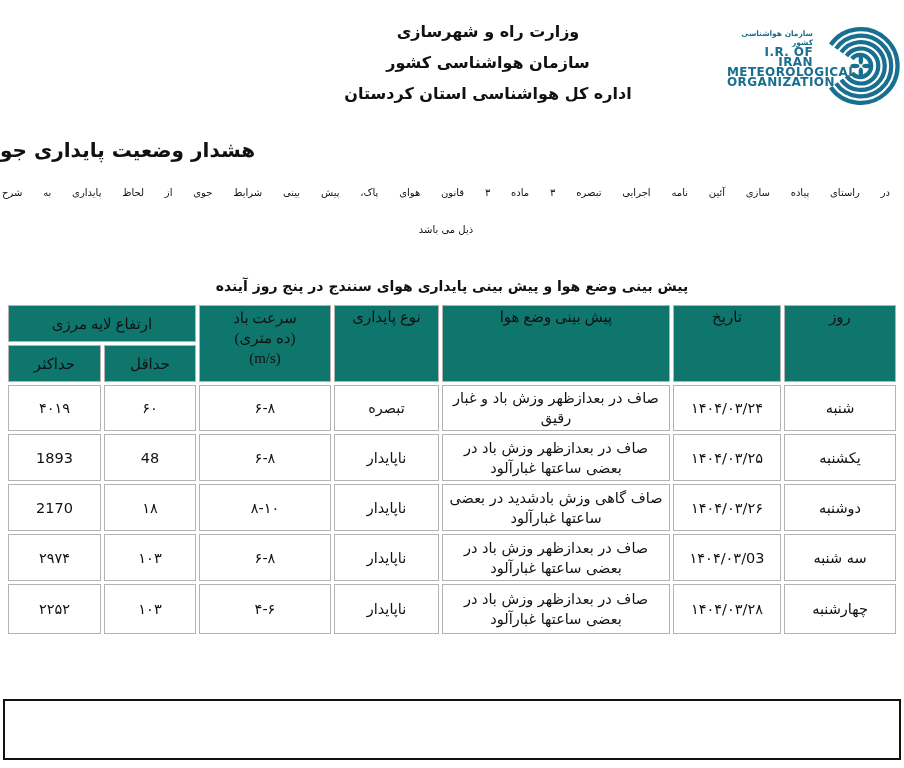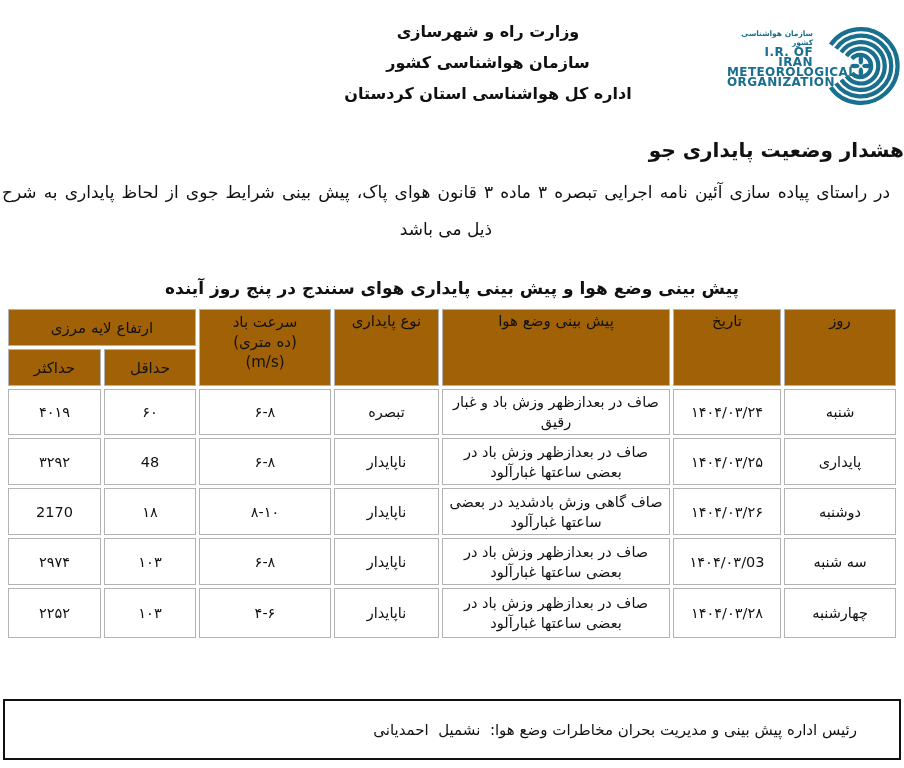--- a/index.html
+++ b/index.html
@@ -19,35 +19,35 @@
     display:flex;flex-direction:row;align-items:flex-start;
   }
   .logo-text{
     margin-top:13px;width:86px;text-align:right;direction:ltr;
     color:#186f8f;line-height:10px;
   }
   .logo-text .fa{font-size:7.5px;font-weight:bold;direction:rtl;line-height:9px;}
   .logo-text .en{font-size:12px;font-weight:bold;letter-spacing:.4px;line-height:10px;}
   .logo-spiral{width:92px;height:100px;flex:0 0 auto;}
   
-  .doc-title{text-align:right;font-weight:bold;font-size:20px;margin-top:22px;direction:rtl;}
-  .intro{margin:12px 14px 0 2px;direction:rtl;font-size:17px;line-height:37px;}
+  .doc-title{text-align:left;font-weight:bold;font-size:20px;margin-top:22px;direction:rtl;}
+  .intro{margin:12px 14px 0 2px;direction:rtl;font-size:10px;line-height:37px;}
   .intro .l1{text-align:justify;text-align-last:justify;}
   .intro .l2{text-align:center;}
   
-  .table-caption{text-align:center;font-weight:bold;font-size:17px;margin-top:30px;direction:rtl;}
+  .table-caption{text-align:center;font-weight:bold;font-size:14px;margin-top:30px;direction:rtl;}
   table.fc{
     margin:8px auto 0 auto;width:894px;table-layout:fixed;
     border-collapse:separate;border-spacing:3px;direction:rtl;background:#fff;
   }
   table.fc th,table.fc td{
     box-sizing:border-box;border:1px solid #b3b3b3;
     font-weight:normal;text-align:center;padding:2px 4px;
   }
-  table.fc th{background:#a16207;font-size:15px;}
+  table.fc th{background:#0f766e;font-size:15px;font-family:Liberation Serif, serif;}
   table.fc td{background:#ffffff;font-size:14.5px;}
   th.vtop{vertical-align:top;padding-top:9px;}
   th.mid{vertical-align:middle;}
   td.mid{vertical-align:middle;}
   .wind-head div{line-height:20px;}
   tr.hr1 th{height:37px;}
   tr.hr2 th{height:37px;margin-left:48px;}
   tr.dr1 td{height:36px;}
   tr.drx td{height:47px;}
   tr.dr5 td{height:50px;}
@@ -133,27 +133,27 @@
     <tr class="dr1">
       <td class="mid">شنبه</td>
       <td class="mid">۱۴۰۴/۰۳/۲۴</td>
       <td class="mid fcst">صاف در بعدازظهر وزش باد و غبار رقیق</td>
       <td class="mid">تبصره</td>
       <td class="mid">۶-۸</td>
       <td class="mid">۶۰</td>
       <td class="mid">۴۰۱۹</td>
     </tr>
     <tr class="drx">
-      <td class="mid">پایداری</td>
+      <td class="mid">یکشنبه</td>
       <td class="mid">۱۴۰۴/۰۳/۲۵</td>
       <td class="mid fcst">صاف در بعدازظهر وزش باد در بعضی ساعتها غبارآلود</td>
       <td class="mid">ناپایدار</td>
       <td class="mid">۶-۸</td>
       <td class="mid">48</td>
-      <td class="mid">۳۲۹۲</td>
+      <td class="mid">1893</td>
     </tr>
     <tr class="drx">
       <td class="mid">دوشنبه</td>
       <td class="mid">۱۴۰۴/۰۳/۲۶</td>
       <td class="mid fcst">صاف گاهی وزش بادشدید در بعضی ساعتها غبارآلود</td>
       <td class="mid">ناپایدار</td>
       <td class="mid">۸-۱۰</td>
       <td class="mid">۱۸</td>
       <td class="mid">2170</td>
     </tr>
@@ -172,14 +172,13 @@
       <td class="mid fcst">صاف در بعدازظهر وزش باد در بعضی ساعتها غبارآلود</td>
       <td class="mid">ناپایدار</td>
       <td class="mid">۴-۶</td>
       <td class="mid">۱۰۳</td>
       <td class="mid">۲۲۵۲</td>
     </tr>
   </tbody>
 </table>
 
 <div class="footer-box">
-  <span>رئیس اداره پیش بینی و مدیریت بحران مخاطرات وضع هوا:&nbsp;&nbsp;نشمیل&nbsp; احمدیانی</span>
 </div>
 
 </body></html>

